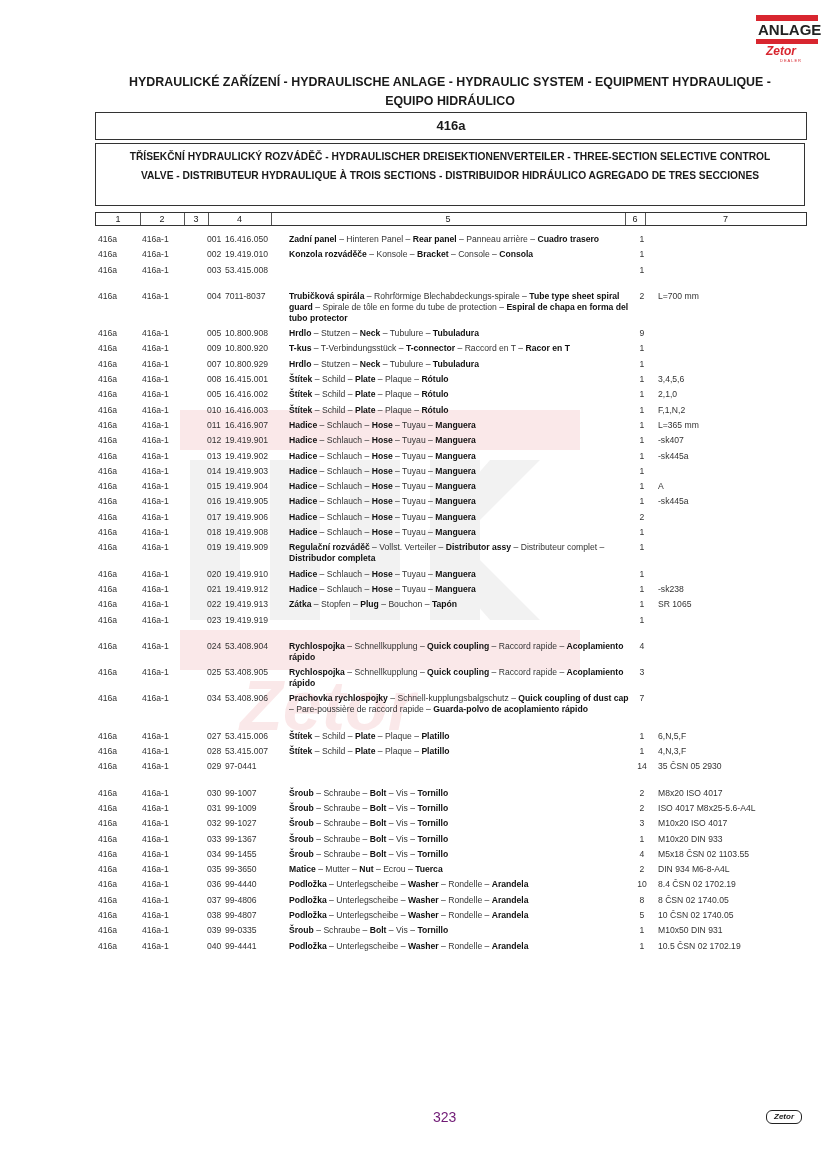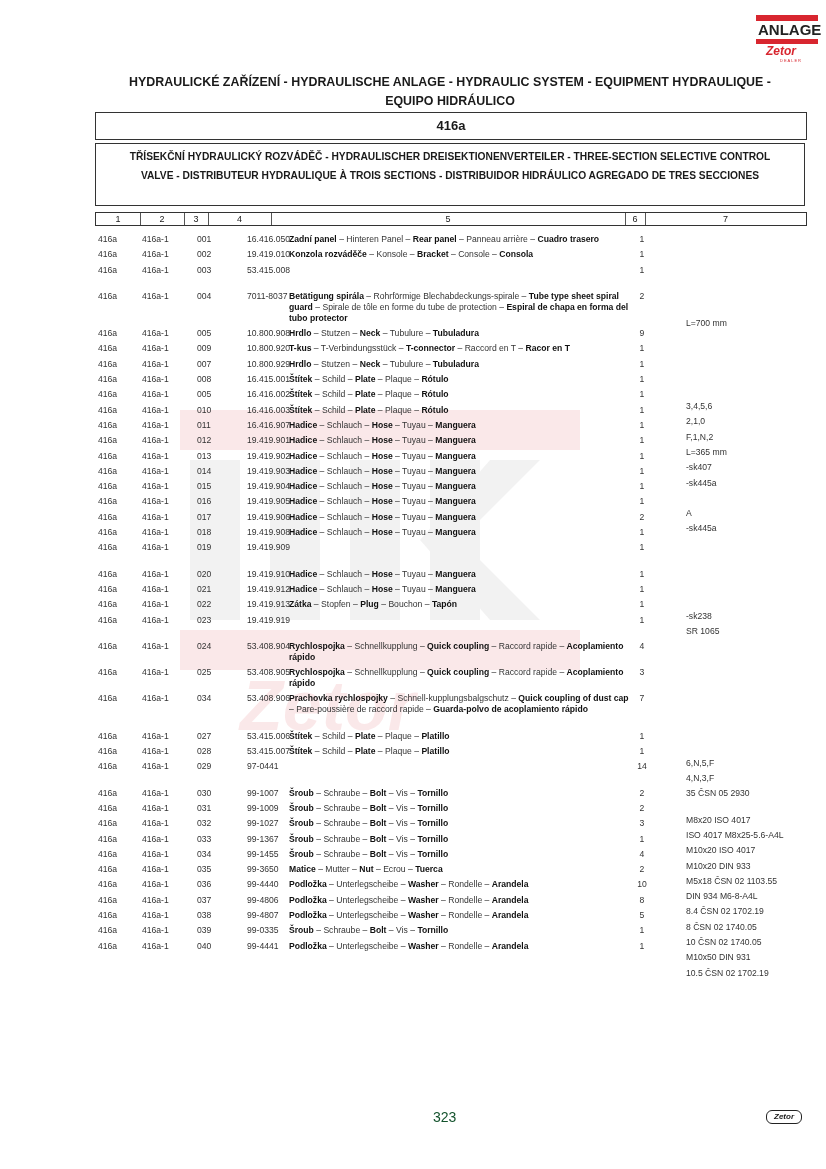--- a/index.html
+++ b/index.html
@@ -18,28 +18,28 @@
   .box-sub { position: absolute; left: 95px; top: 143px; width: 710px; height: 63px; border: 1px solid #333; text-align: center; font-size: 11px; font-weight: bold; line-height: 19px; padding-top: 3px; box-sizing: border-box; }
   .box-sub span { display: inline-block; transform: scaleX(0.93); }
   .col-header { position: absolute; left: 95px; top: 212px; width: 710px; height: 12px; border: 1px solid #333; font-size: 9px; }
   .col-header div { position: absolute; top: 0; height: 12px; line-height: 12px; text-align: center; border-right: 1px solid #555; }
 
   .rows { position: absolute; left: 0; top: 232px; width: 826px; }
   .row { position: relative; font-size: 8.6px; line-height: 11px; min-height: 15.3px; }
   .row .c { position: absolute; top: 2px; color: #333; }
   .c1 { left: 98px; }
   .c2 { left: 142px; }
-  .c3 { left: 197px; }
-  .c4 { left: 225px; margin-left: 22px; }
+  .c3 { left: 207px; }
+  .c4 { left: 225px; }
   .c5 { left: 289px; width: 340px; }
   .c6 { left: 636px; width: 12px; text-align: center; }
-  .c7 { left: 686px; margin-top: 27px; }
+  .c7 { left: 658px; }
   .desc b { font-weight: bold; color: #111; }
 
-  .page-no { position: absolute; left: 433px; top: 1109px; font-size: 14px; color: #14532d; }
+  .page-no { position: absolute; left: 433px; top: 1109px; font-size: 14px; color: #701a75; }
   .zetor-mark { position: absolute; left: 766px; top: 1110px; width: 34px; height: 12px; border: 1px solid #222; border-radius: 6px; font-size: 8px; font-style: italic; font-weight: bold; text-align: center; line-height: 12px; }
 </style>
 </head>
 <body>
 
 <svg class="watermark" viewBox="0 0 440 360">
   <rect x="20" y="10" width="400" height="40" fill="#d8262f"></rect>
   <rect x="30" y="60" width="50" height="160" fill="#888"></rect>
   <rect x="110" y="60" width="50" height="160" fill="#888"></rect>
   <rect x="190" y="60" width="50" height="160" fill="#888"></rect>
@@ -102,21 +102,21 @@
       <div class="c c3">003</div>
       <div class="c c4">53.415.008</div>
       <div class="c c6">1</div>
       <div class="c c7"></div>
     </div>
     <div class="row" style="height: 37.3px;">
       <div class="c c1">416a</div>
       <div class="c c2">416a-1</div>
       <div class="c c3">004</div>
       <div class="c c4">7011-8037</div>
-      <div class="c c5 desc"><b>Betätigung spirála</b><span> – </span><span>Rohrförmige Blechabdeckungs-spirale</span><span> – </span><b>Tube type sheet spiral guard</b><span> – </span><span>Spirale de tôle en forme du tube de protection</span><span> – </span><b>Espiral de chapa en forma del tubo protector</b></div>
+      <div class="c c5 desc"><b>Trubičková spirála</b><span> – </span><span>Rohrförmige Blechabdeckungs-spirale</span><span> – </span><b>Tube type sheet spiral guard</b><span> – </span><span>Spirale de tôle en forme du tube de protection</span><span> – </span><b>Espiral de chapa en forma del tubo protector</b></div>
       <div class="c c6">2</div>
       <div class="c c7">L=700 mm</div>
     </div>
     <div class="row" style="height: 15.3px;">
       <div class="c c1">416a</div>
       <div class="c c2">416a-1</div>
       <div class="c c3">005</div>
       <div class="c c4">10.800.908</div>
       <div class="c c5 desc"><b>Hrdlo</b><span> – </span><span>Stutzen</span><span> – </span><b>Neck</b><span> – </span><span>Tubulure</span><span> – </span><b>Tubuladura</b></div>
       <div class="c c6">9</div>
@@ -237,20 +237,21 @@
       <div class="c c4">19.419.908</div>
       <div class="c c5 desc"><b>Hadice</b><span> – </span><span>Schlauch</span><span> – </span><b>Hose</b><span> – </span><span>Tuyau</span><span> – </span><b>Manguera</b></div>
       <div class="c c6">1</div>
       <div class="c c7"></div>
     </div>
     <div class="row" style="height: 26.3px;">
       <div class="c c1">416a</div>
       <div class="c c2">416a-1</div>
       <div class="c c3">019</div>
       <div class="c c4">19.419.909</div>
+      <div class="c c5 desc"><b>Regulační rozváděč</b><span> – </span><span>Vollst. Verteiler</span><span> – </span><b>Distributor assy</b><span> – </span><span>Distributeur complet</span><span> – </span><b>Distribudor completa</b></div>
       <div class="c c6">1</div>
       <div class="c c7"></div>
     </div>
     <div class="row" style="height: 15.3px;">
       <div class="c c1">416a</div>
       <div class="c c2">416a-1</div>
       <div class="c c3">020</div>
       <div class="c c4">19.419.910</div>
       <div class="c c5 desc"><b>Hadice</b><span> – </span><span>Schlauch</span><span> – </span><b>Hose</b><span> – </span><span>Tuyau</span><span> – </span><b>Manguera</b></div>
       <div class="c c6">1</div>

